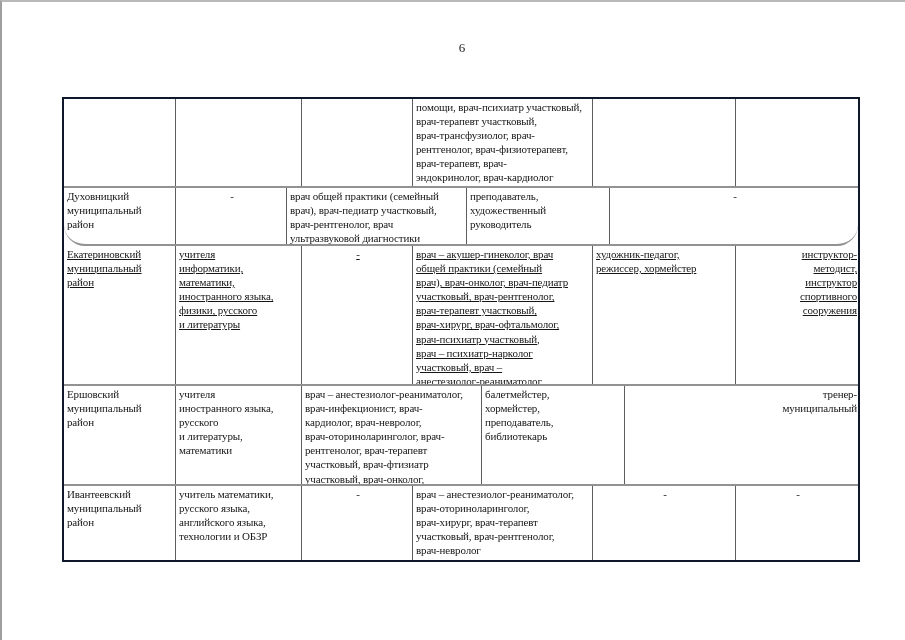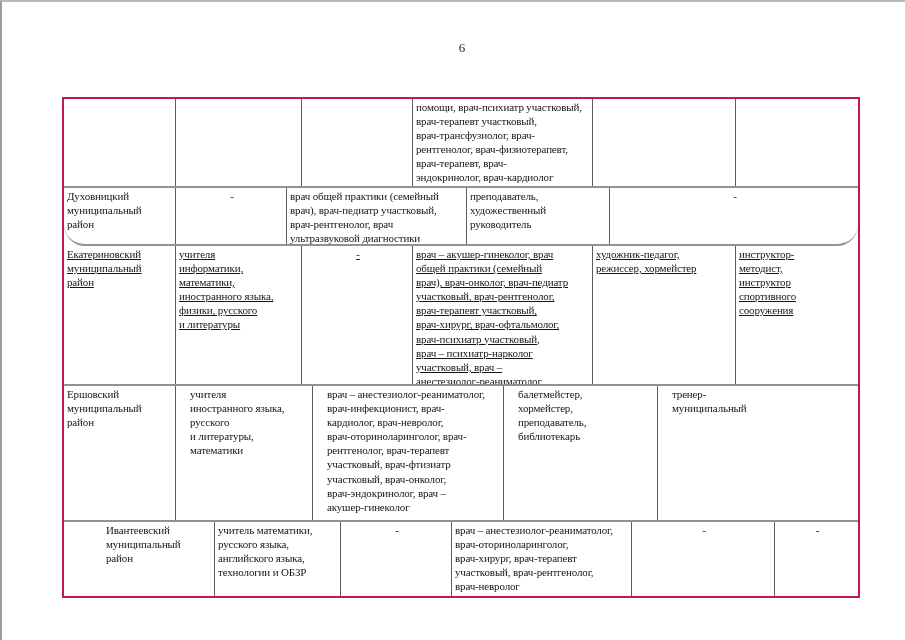--- a/index.html
+++ b/index.html
@@ -17,21 +17,21 @@
     position:absolute;
     left:62px; top:38px; width:796px;
     text-align:center;
     font-size:13px;
     color:#1c1c1c;
   }
   .tbl {
     position:absolute;
     left:60px; top:95px;
     width:798px;
-    border:2px solid #be185d;
+    border:2px solid #0f172a;
     background:#ffffff;
   }
   .row { display:flex; border-bottom:2px solid #929292; }
   .row:last-child { border-bottom:none; }
   .cell {
     flex:0 0 auto;
     border-right:1px solid #5d5d5d;
     padding:1px 1px 2px 3px;
     font-size:11px;
     line-height:14.1px;
@@ -39,27 +39,27 @@
     white-space:pre-line;
     overflow:hidden;
     color:#171717;
   }
   .cell:last-child { border-right:none; flex:1 1 auto; }
   .c0 { width:112px; }
   .c1 { width:126px; }
   .c2 { width:111px; }
   .c3 { width:180px; }
   .c4 { width:143px; }
-  .c5 { width:122px; }
+  .c5 { width:122px;text-align:right; }
   .ctr { text-align:center; }
   .r0 { height:89px; }
   .r1 { height:58px;border-radius:21px; }
   .r2 { height:140px;text-decoration:underline; }
-  .r3 { height:136px;gap:11px; }
-  .r4 { height:74px;margin-left:39px; }
+  .r3 { height:100px; }
+  .r4 { height:74px; }
 </style>
 </head>
 <body>
 
 <div class="page-number">6</div>
 
 <div class="tbl">
 
   <div class="row r0">
     <div class="cell c0"></div>

